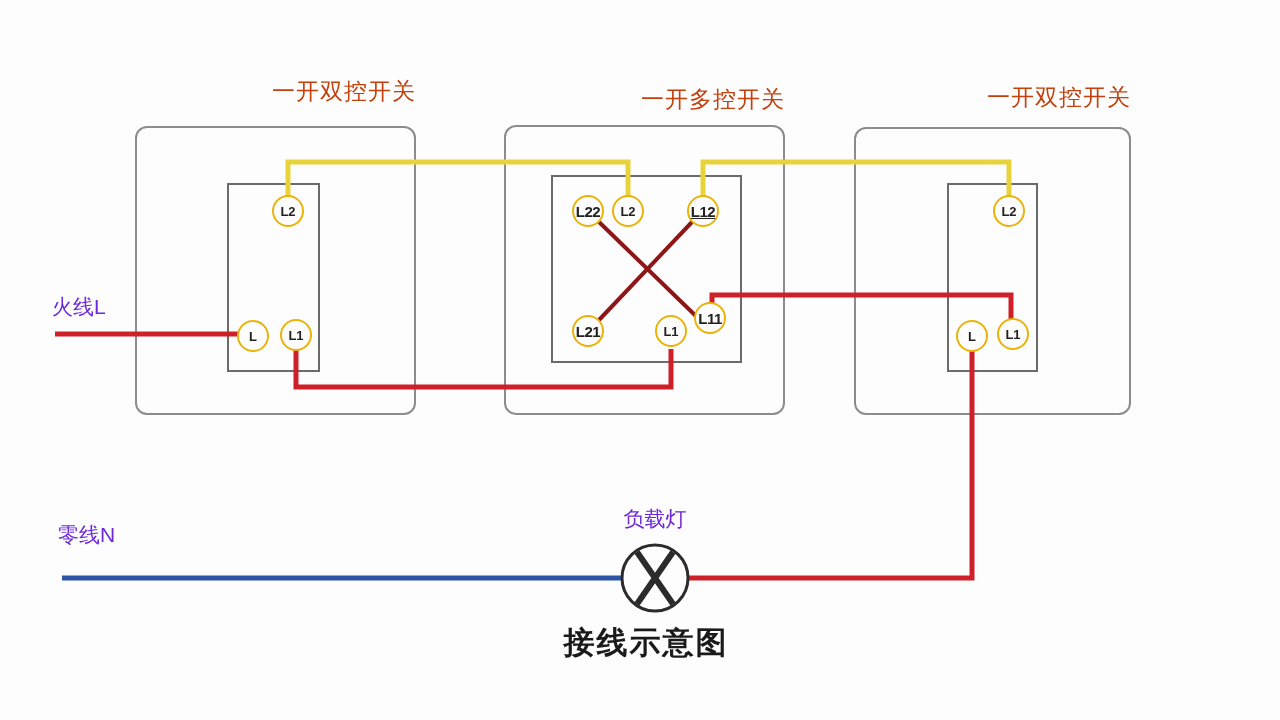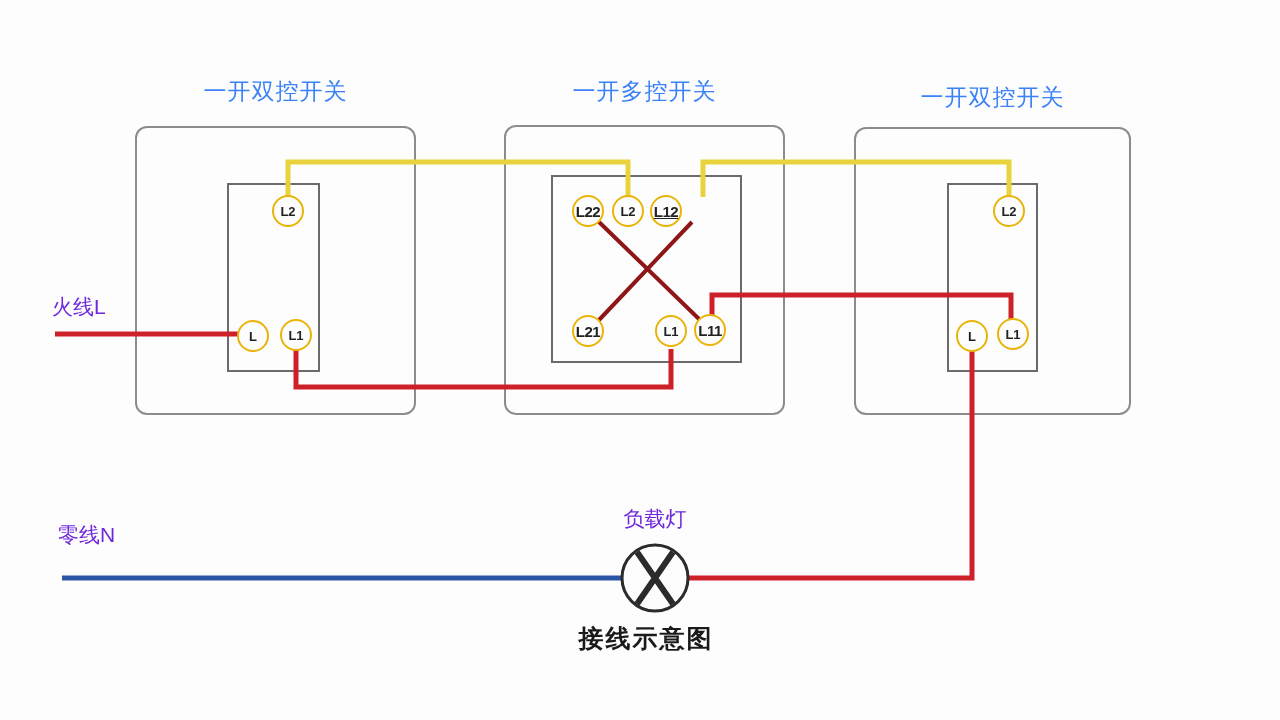--- a/index.html
+++ b/index.html
@@ -6,30 +6,30 @@
   body{font-family:"Liberation Sans","DejaVu Sans",sans-serif;background:#ffffff;}
   #canvas{position:relative;width:1280px;height:720px;background:#fdfdfe;overflow:hidden;}
   .box{position:absolute;border:2px solid #8c8c8c;border-radius:12px;background:#fdfdfe;box-sizing:border-box;}
   .inner{position:absolute;border:2px solid #6b6b6b;background:#fdfdfe;box-sizing:border-box;}
   svg.wires{position:absolute;left:0;top:0;width:1280px;height:720px;pointer-events:none;}
   .term{position:absolute;width:32px;height:32px;border:2px solid #eab308;border-radius:50%;
         background:#fdfdfe;box-sizing:border-box;display:flex;align-items:center;justify-content:center;
         font-size:13px;font-weight:bold;color:#222;}
   .term.t3{font-size:15px;letter-spacing:-0.5px;}
   .lbl{position:absolute;color:#6d28d9;font-size:21px;white-space:nowrap;}
-  .switch-lbl{position:absolute;color:#3b82f6;font-size:23px;text-align:center;letter-spacing:1px;white-space:nowrap;}
-  .title{position:absolute;color:#1a1a1a;font-size:25px;font-weight:bold;text-align:center;letter-spacing:2px;white-space:nowrap;}
+  .switch-lbl{position:absolute;color:#c2410c;font-size:23px;text-align:right;letter-spacing:1px;white-space:nowrap;}
+  .title{position:absolute;color:#1a1a1a;font-size:31px;font-weight:bold;text-align:center;letter-spacing:2px;white-space:nowrap;}
 </style>
 </head>
 <body>
 
 <div id="canvas">
 
   <div class="switch-lbl" style="left:135px;top:76px;width:281px;">一开双控开关</div>
-  <div class="switch-lbl" style="left:504px;top:76px;width:281px;">一开多控开关</div>
+  <div class="switch-lbl" style="left:504px;top:84px;width:281px;">一开多控开关</div>
   <div class="switch-lbl" style="left:854px;top:82px;width:277px;">一开双控开关</div>
 
   <div class="box" style="left:135px;top:126px;width:281px;height:289px;"></div>
   <div class="box" style="left:504px;top:125px;width:281px;height:290px;"></div>
   <div class="box" style="left:854px;top:127px;width:277px;height:288px;"></div>
 
   <div class="inner" style="left:227px;top:183px;width:93px;height:189px;"></div>
   <div class="inner" style="left:551px;top:175px;width:191px;height:188px;"></div>
   <div class="inner" style="left:947px;top:183px;width:91px;height:189px;"></div>
 
@@ -53,24 +53,24 @@
       <path d="M637 552 L673 604 M673 552 L637 604" fill="none" stroke-width="6" stroke="#2b2b2b"></path>
     </g>
   </svg>
 
   <div class="term" style="left:272px;top:195px;">L2</div>
   <div class="term" style="left:237px;top:320px;">L</div>
   <div class="term" style="left:280px;top:319px;">L1</div>
 
   <div class="term t3" style="left:572px;top:195px;">L22</div>
   <div class="term" style="left:612px;top:195px;">L2</div>
-  <div class="term t3" style="left:650px;top:195px;text-decoration:underline;">L12</div>
+  <div class="term t3" style="left:687px;top:195px;text-decoration:underline;">L12</div>
   <div class="term t3" style="left:572px;top:315px;">L21</div>
   <div class="term" style="left:655px;top:315px;">L1</div>
-  <div class="term t3" style="left:694px;top:314px;">L11</div>
+  <div class="term t3" style="left:694px;top:302px;">L11</div>
 
   <div class="term" style="left:993px;top:195px;">L2</div>
   <div class="term" style="left:956px;top:320px;">L</div>
   <div class="term" style="left:997px;top:318px;">L1</div>
 
   <div class="lbl" style="left:52px;top:293px;">火线L</div>
   <div class="lbl" style="left:58px;top:521px;">零线N</div>
   <div class="lbl" style="left:595px;top:505px;width:120px;text-align:center;">负载灯</div>
 
   <div class="title" style="left:506px;top:622px;width:280px;">接线示意图</div>

